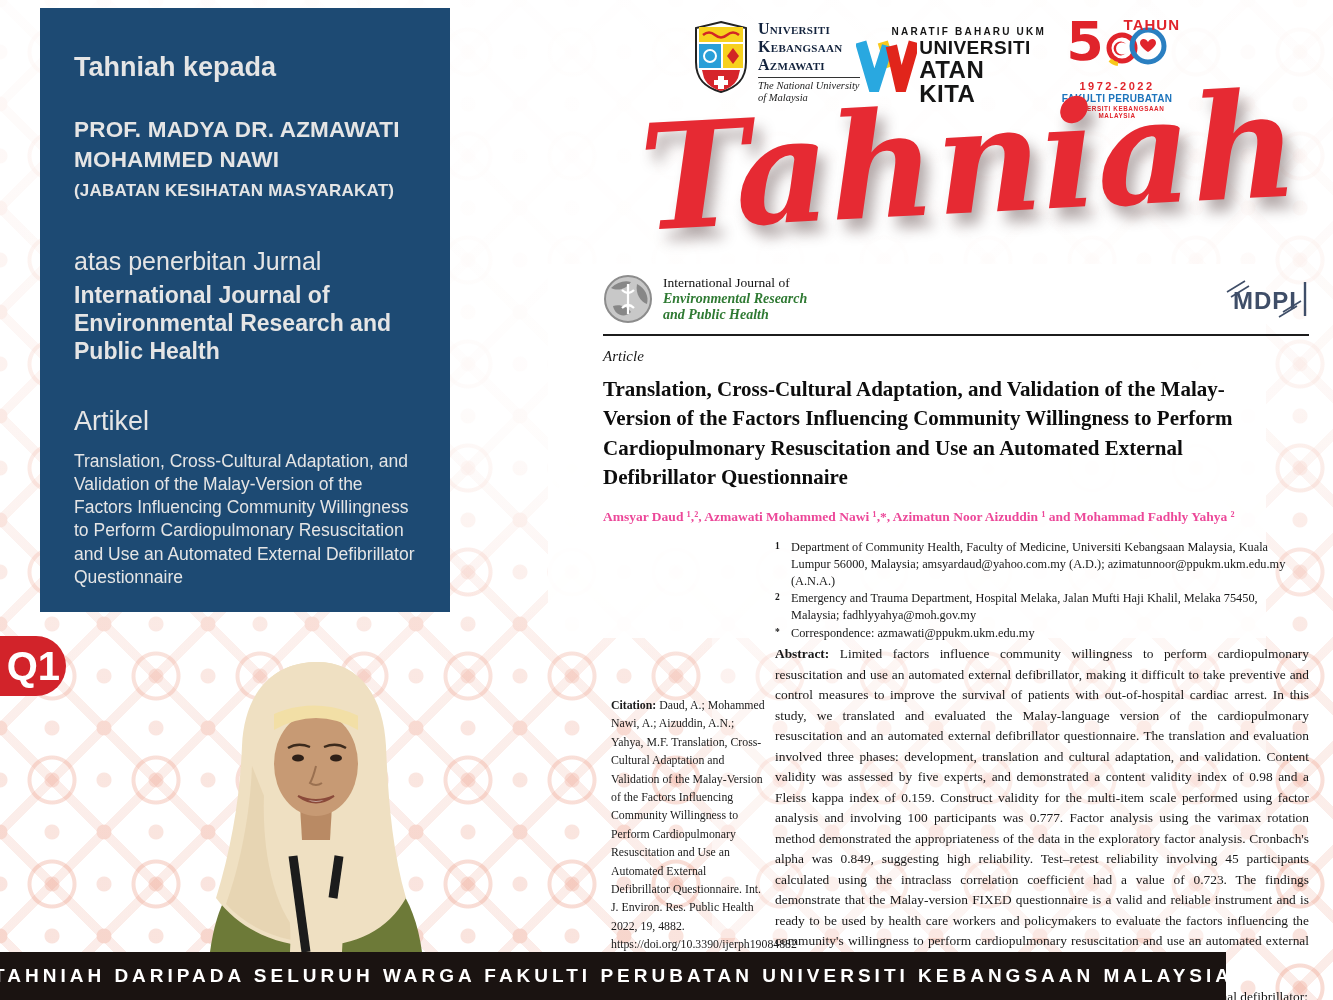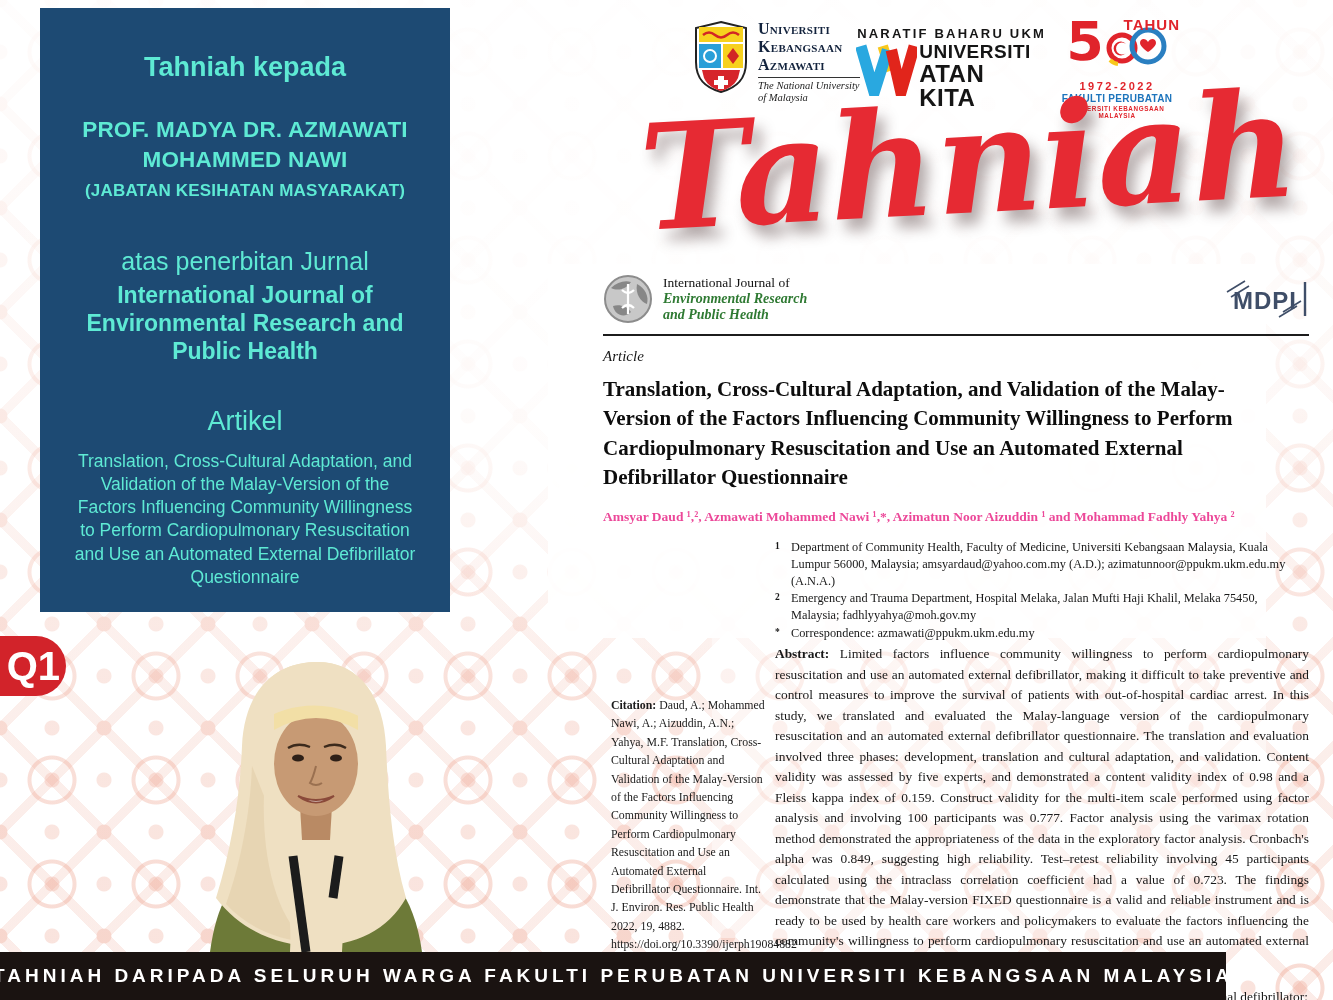--- a/index.html
+++ b/index.html
@@ -22,21 +22,21 @@
   }
   .bg-veil {
     position:absolute; inset:0;
     background:
       radial-gradient(ellipse 760px 420px at 56% 24%, rgba(255,255,255,0.97) 0%, rgba(255,255,255,0.75) 55%, rgba(255,255,255,0) 100%),
       linear-gradient(180deg, rgba(255,255,255,0.92) 0%, rgba(255,255,255,0.5) 40%, rgba(255,255,255,0.12) 72%, rgba(255,255,255,0) 100%);
   }
   
   .blue-panel {
     position:absolute; left:40px; top:8px; width:410px; height:604px;
-    background:#1d4a73; color:#5eead4; padding:34px 34px;text-align:center;
+    background:#1d4a73; color:#e5e5e5; padding:34px 34px;
   }
   .bp-greeting   { font-size:27px; font-weight:600; margin-top:10px; }
   .bp-name       { font-size:22.5px; font-weight:700; margin-top:32px; line-height:1.32; letter-spacing:0.2px; }
   .bp-dept       { font-size:17px; font-weight:600; margin-top:7px; letter-spacing:0.2px; }
   .bp-publabel   { font-size:25px; font-weight:300; margin-top:46px; }
   .bp-journal    { font-size:23px; font-weight:600; margin-top:5px; line-height:1.22; }
   .bp-artikel    { font-size:27px; font-weight:300; margin-top:40px; }
   .bp-title      { font-size:17.5px; font-weight:400; margin-top:13px; line-height:1.33; }
   
   .q1-badge {
@@ -46,21 +46,21 @@
     color:#fff; font-size:40px; font-weight:700; padding-right:6px;
   }
   
   .portrait { position:absolute; left:192px; top:646px; width:244px; height:306px; }
   
   .ukm-logo { position:absolute; left:692px; top:20px; width:175px; display:flex; }
   .ukm-text { margin-left:8px; font-family:"Liberation Serif", serif; color:#13233d; }
   .ukm-text .nm { font-size:16px; font-weight:700; font-variant:small-caps; line-height:1.12; letter-spacing:0.3px; }
   .ukm-tagline { font-style:italic; font-size:10.5px; color:#222; border-top:1.5px solid #333; margin-top:3px; padding-top:2px; line-height:1.15; }
   .watan-logo { position:absolute; left:856px; top:26px; width:190px; }
-  .watan-tagline { font-size:13px; font-weight:700; letter-spacing:2.2px; color:#151515; text-align:right; margin-bottom:1px; }
+  .watan-tagline { font-size:10px; font-weight:700; letter-spacing:2.2px; color:#151515; text-align:right; margin-bottom:1px; }
   .watan-row { display:flex; align-items:flex-start; }
   .watan-texts { margin-left:2px; color:#151515; }
   .watan-l1 { font-size:19px; font-weight:800; letter-spacing:0.5px; line-height:1.05; }
   .watan-l2 { font-size:24px; font-weight:800; letter-spacing:0.5px; line-height:1.0; }
   .anniv-logo { position:absolute; left:1052px; top:16px; width:130px; text-align:center; }
   .anniv-row { display:flex; align-items:flex-start; justify-content:center; position:relative; height:62px; }
   .anniv-5 { font-size:54px; font-weight:800; color:#e0242b; line-height:0.95; font-family:"DejaVu Sans", sans-serif; }
   .anniv-tahun { position:absolute; right:2px; top:0; font-size:15px; font-weight:800; color:#e0242b; letter-spacing:1px; }
   .anniv-years { font-size:11px; font-weight:800; color:#e0242b; letter-spacing:2.5px; margin-top:2px; }
   .anniv-fac { font-size:10px; font-weight:800; color:#1c74bc; letter-spacing:0.3px; margin-top:1px; }

